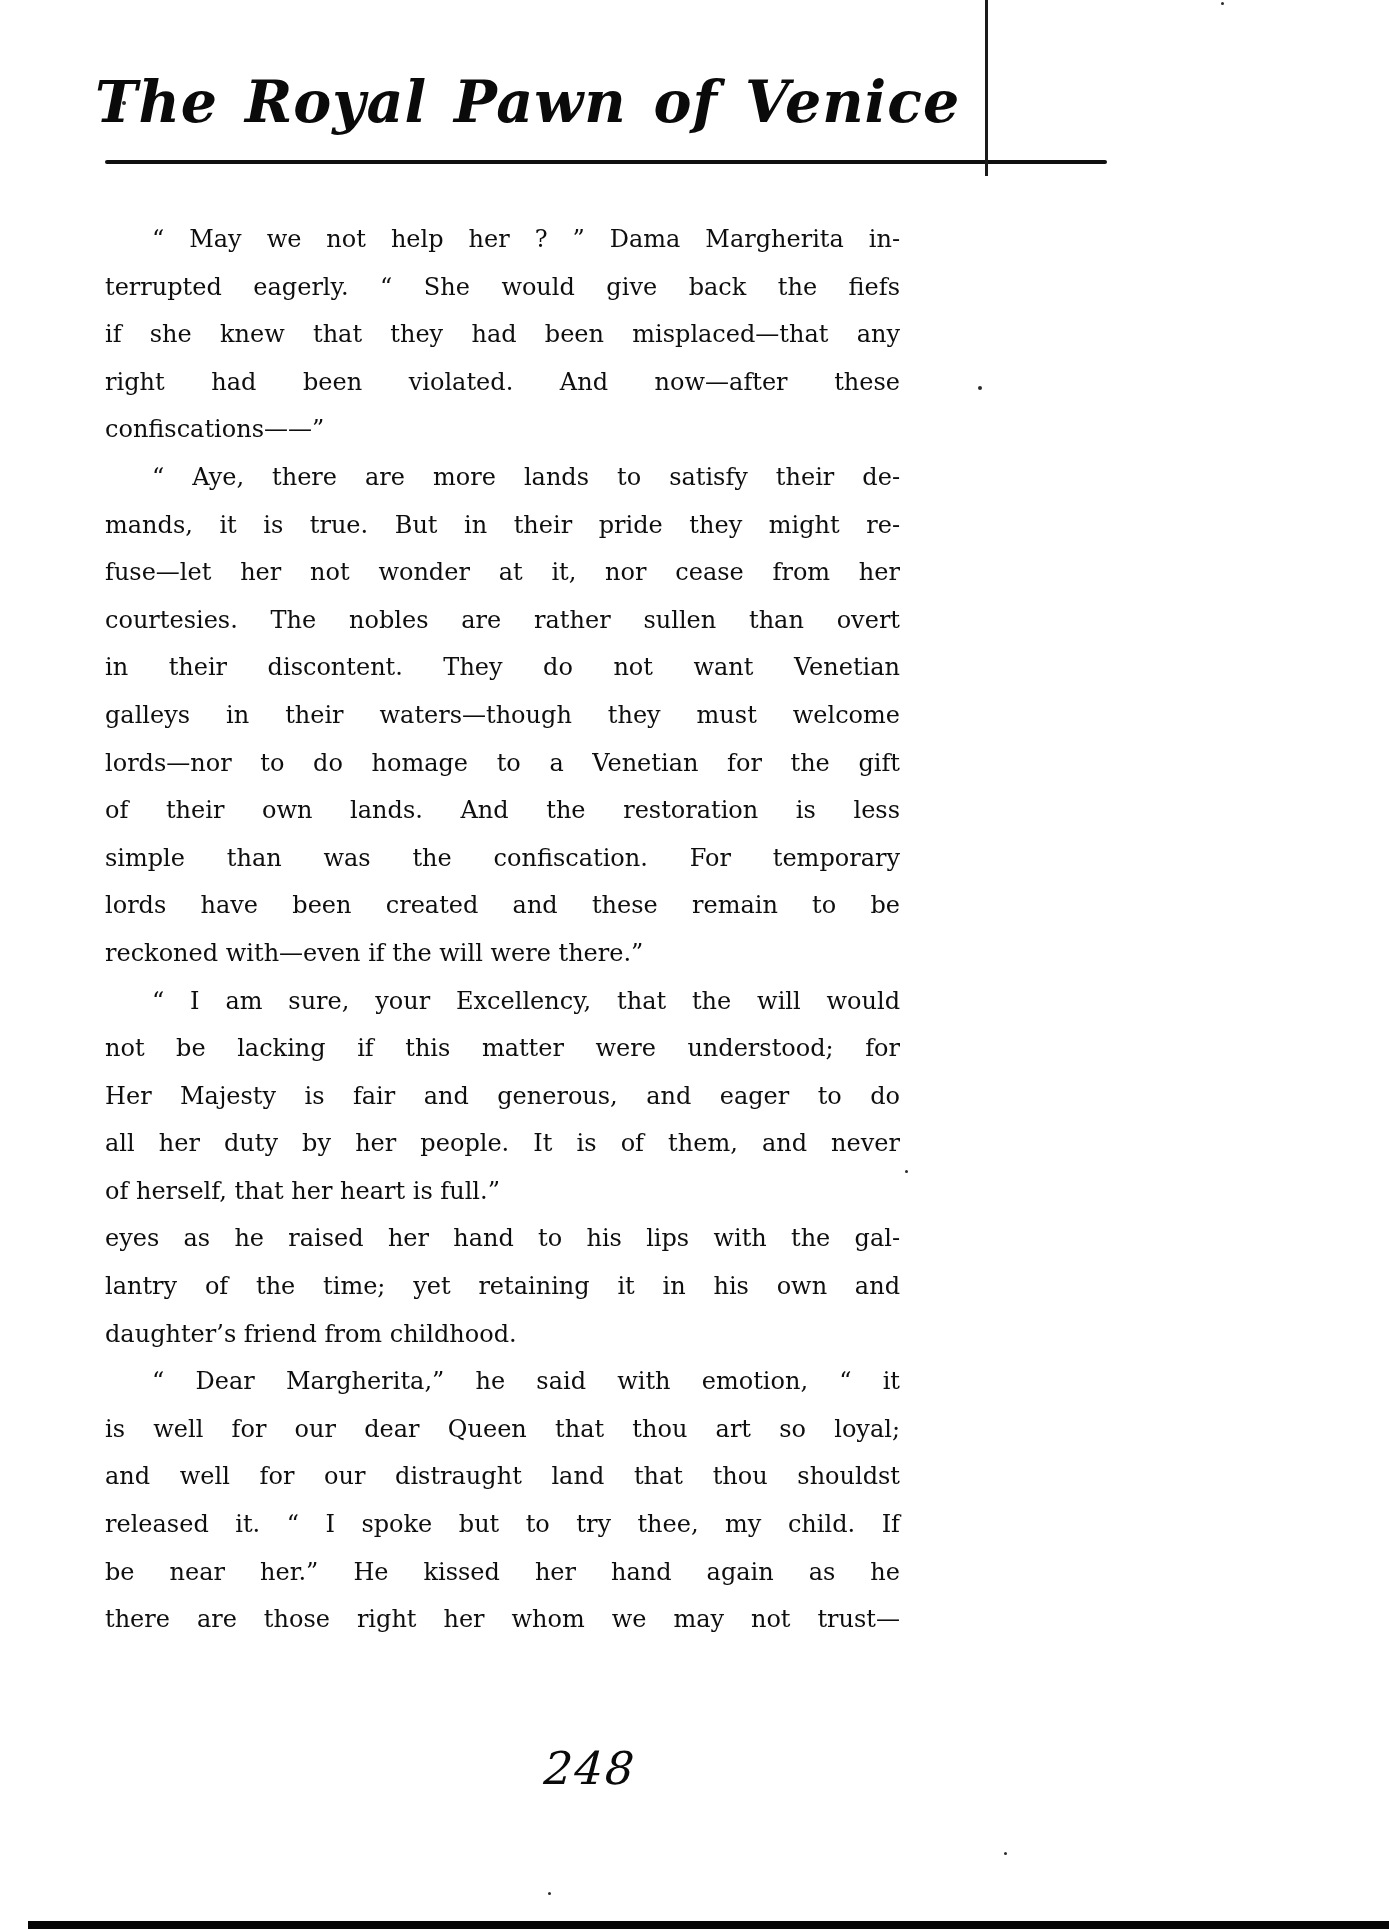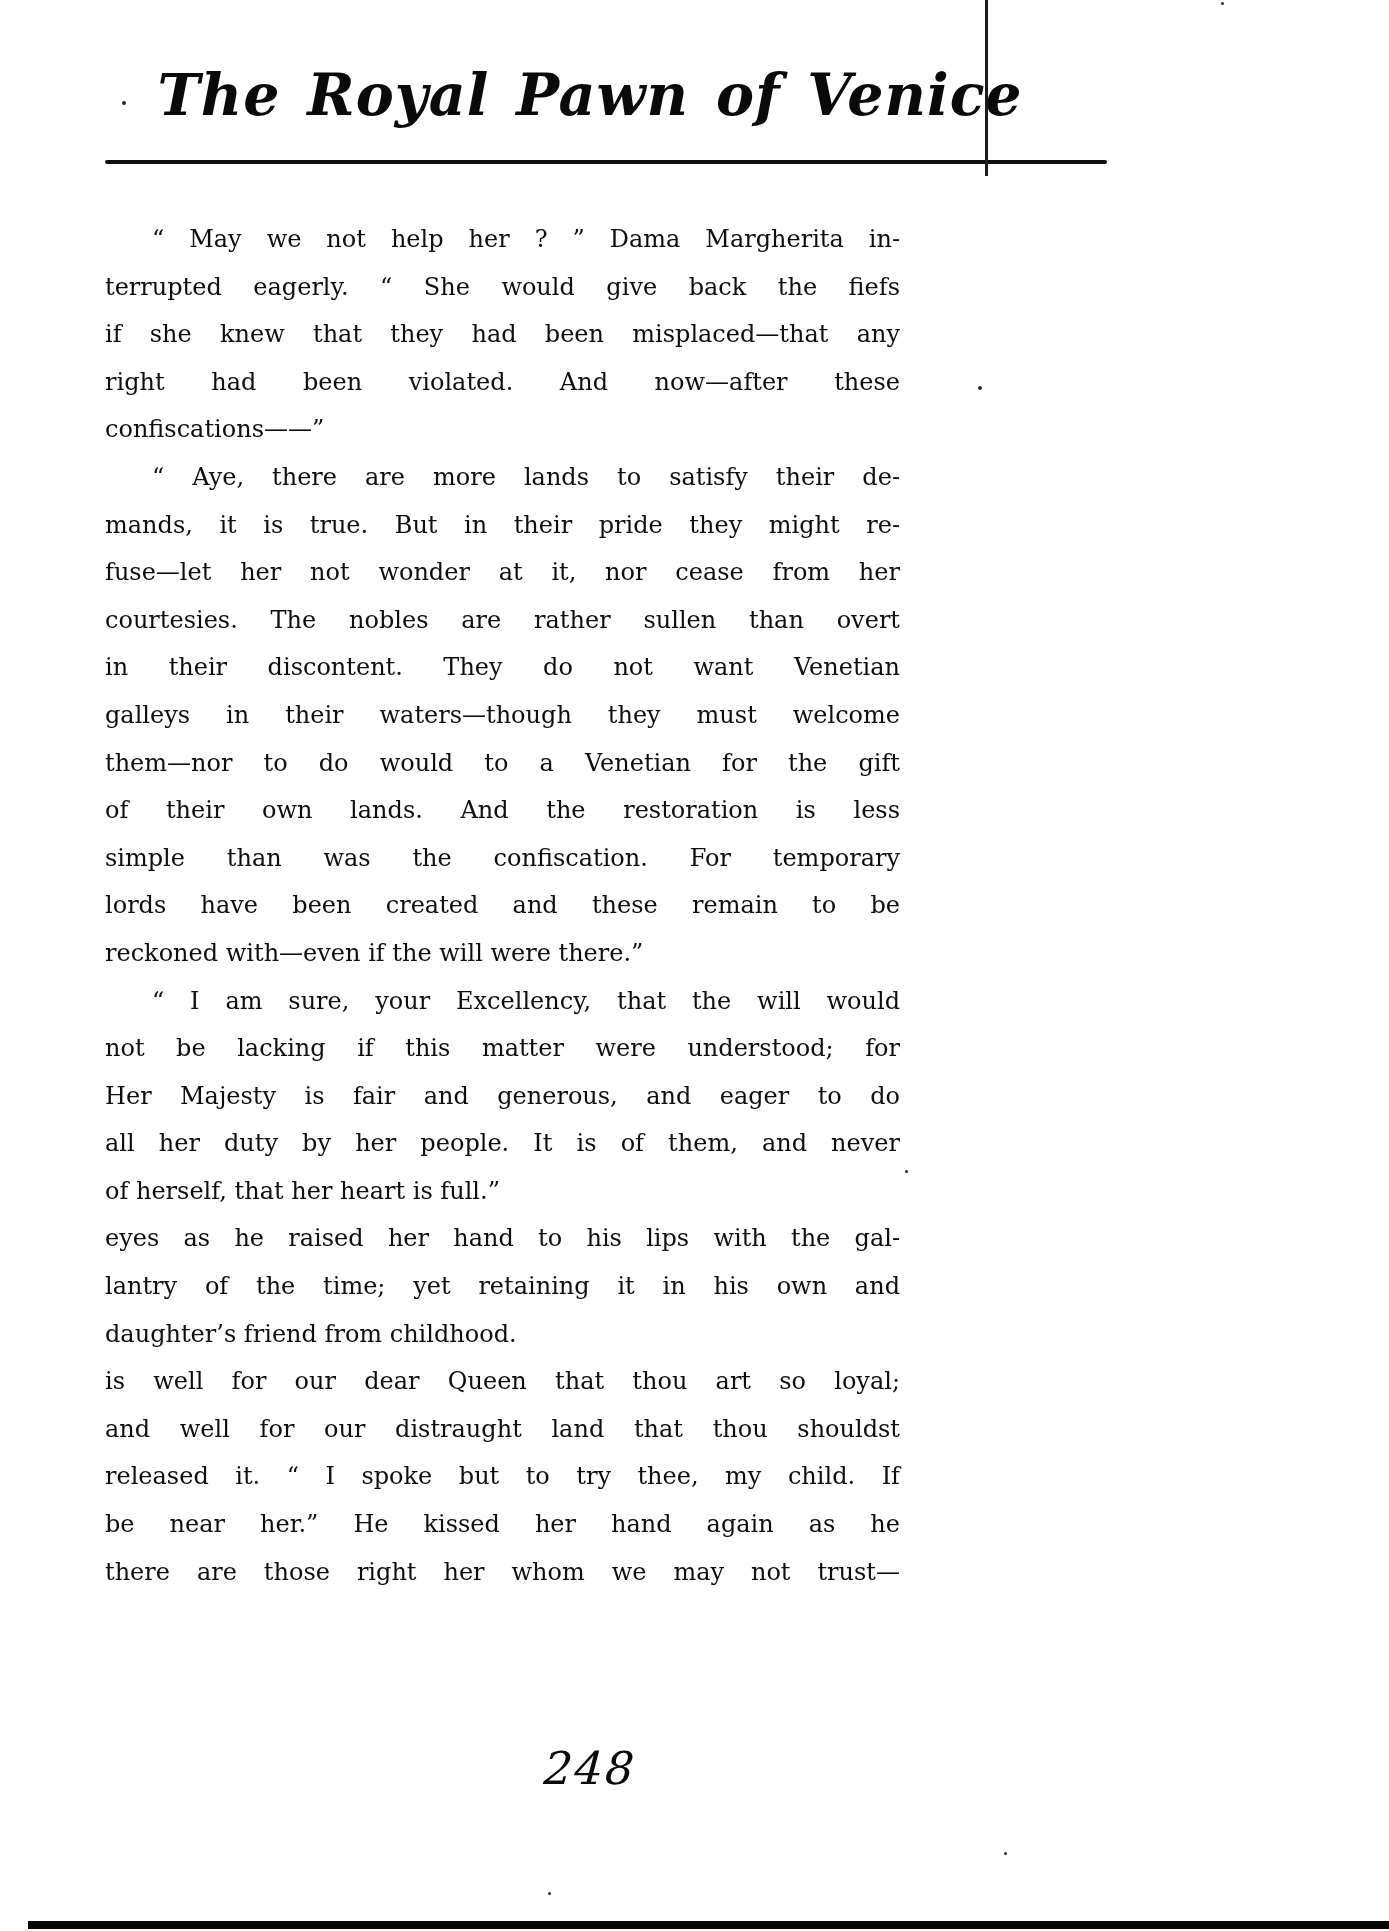--- a/index.html
+++ b/index.html
@@ -7,23 +7,23 @@
     position: relative;
     width: 1389px;
     height: 1931px;
     background: #ffffff;
     overflow: hidden;
     font-family: "DejaVu Serif", "Liberation Serif", serif;
     color: #0e0e0e;
   }
   .header {
     position: absolute;
-    left: 95px; top: 62px;
+    left: 95px; top: 69px;
     width: 990px;
-    text-align: center;
+    text-align: left;
   }
   .title {
     font-style: italic;
     font-weight: bold;
     font-size: 57px;
     line-height: 66px;
     letter-spacing: 1px;
     color: #0a0a0a;
     word-spacing: 6px;
   }
@@ -104,39 +104,40 @@
         <div class="line">right had been violated. And now—after these</div>
         <div class="line natural">confiscations——”</div>
       </div>
       <div class="para">
         <div class="line indent">“ Aye, there are more lands to satisfy their de-</div>
         <div class="line">mands, it is true. But in their pride they might re-</div>
         <div class="line">fuse—let her not wonder at it, nor cease from her</div>
         <div class="line">courtesies. The nobles are rather sullen than overt</div>
         <div class="line">in their discontent. They do not want Venetian</div>
         <div class="line">galleys in their waters—though they must welcome</div>
-        <div class="line">them—nor to do would to a Venetian for the gift</div>
+        <div class="line">lords—nor to do homage to a Venetian for the gift</div>
         <div class="line">of their own lands. And the restoration is less</div>
         <div class="line">simple than was the confiscation. For temporary</div>
         <div class="line">lords have been created and these remain to be</div>
         <div class="line natural">reckoned with—even if the will were there.”</div>
       </div>
       <div class="para">
         <div class="line indent">“ I am sure, your Excellency, that the will would</div>
         <div class="line">not be lacking if this matter were understood; for</div>
         <div class="line">Her Majesty is fair and generous, and eager to do</div>
         <div class="line">all her duty by her people. It is of them, and never</div>
         <div class="line natural">of herself, that her heart is full.”</div>
       </div>
       <div class="para">
         <div class="line">eyes as he raised her hand to his lips with the gal-</div>
         <div class="line">lantry of the time; yet retaining it in his own and</div>
         <div class="line natural">daughter’s friend from childhood.</div>
       </div>
       <div class="para">
+        <div class="line indent">“ Dear Margherita,” he said with emotion, “ it</div>
         <div class="line">is well for our dear Queen that thou art so loyal;</div>
         <div class="line">and well for our distraught land that thou shouldst</div>
         <div class="line">released it. “ I spoke but to try thee, my child. If</div>
         <div class="line">be near her.” He kissed her hand again as he</div>
         <div class="line">there are those right her whom we may not trust—</div>
       </div>
     </div>
 
   <div class="folio">248</div>
 

